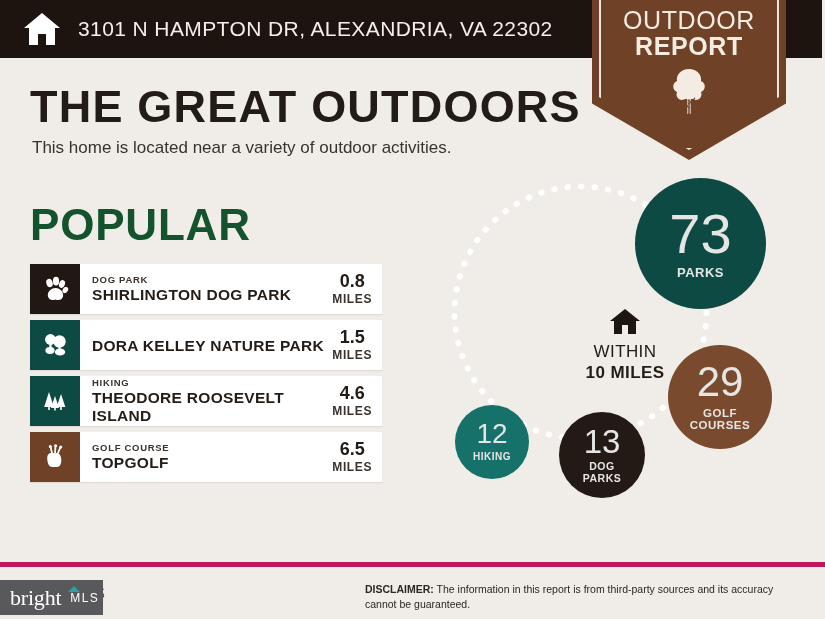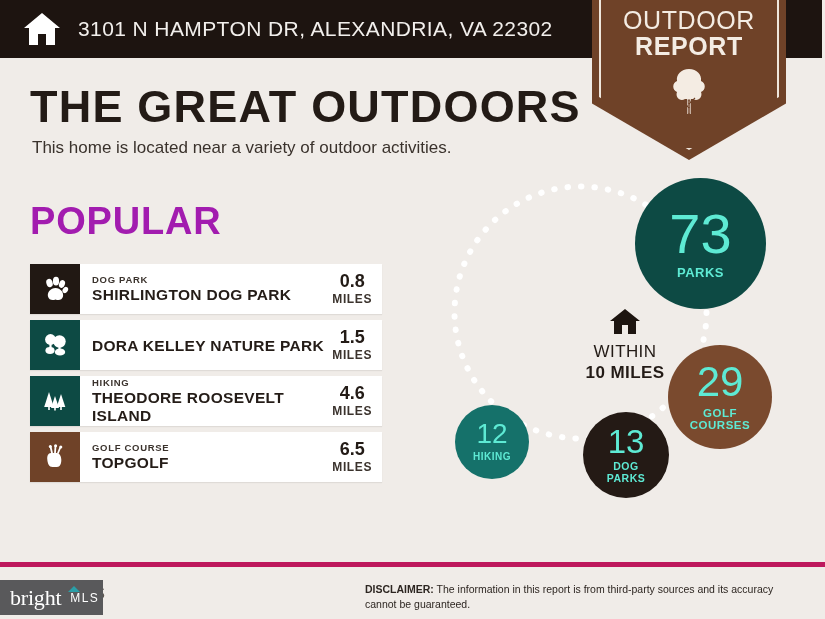--- a/index.html
+++ b/index.html
@@ -88,24 +88,24 @@
     font-size: 17px;
     color: #3a322c;
     margin: 9px 0 0 2px;
     font-weight: 400;
   }
 
   
   .popular-heading {
     position: absolute;
     left: 30px; top: 200px;
-    font-size: 38px;
+    font-size: 44px;
     font-weight: 700;
     letter-spacing: 0.8px;
-    color: #a21caf;
+    color: #14532d;
     margin: 0;
   }
   .list {
     position: absolute;
     left: 30px; top: 264px;
     width: 352px;
   }
   .row {
     position: relative;
     height: 50px;
@@ -183,21 +183,21 @@
     left: 8px; top: 10px;
     width: 265px; height: 265px;
   }
   .bubble {
     position: absolute;
     border-radius: 50%;
     display: flex;
     flex-direction: column;
     justify-content: center;
     text-align: center;
-    color: #5eead4;
+    color: #e5e5e5;
     line-height: 1;
   }
   .bubble .num { font-weight: 400; line-height: 0.95; }
   .bubble .lbl { font-weight: 700; letter-spacing: 0.5px; line-height: 1.08; }
 
   .bubble-parks {
     left: 195px; top: 8px;
     width: 131px; height: 131px;
     background: #0d4a44;
   }
@@ -206,21 +206,21 @@
 
   .bubble-golf {
     left: 228px; top: 175px;
     width: 104px; height: 104px;
     background: #7a4a2e;
   }
   .bubble-golf .num { font-size: 42px; }
   .bubble-golf .lbl { font-size: 11.5px; margin-top: 5px; }
 
   .bubble-dogparks {
-    left: 143px; top: 242px;
+    left: 119px; top: 242px;
     width: 86px; height: 86px;
     background: #241a15;
   }
   .bubble-dogparks .num { font-size: 33px; }
   .bubble-dogparks .lbl { font-size: 10.5px; margin-top: 4px; }
 
   .bubble-hiking {
     left: 15px; top: 235px;
     width: 74px; height: 74px;
     background: #15716a;

